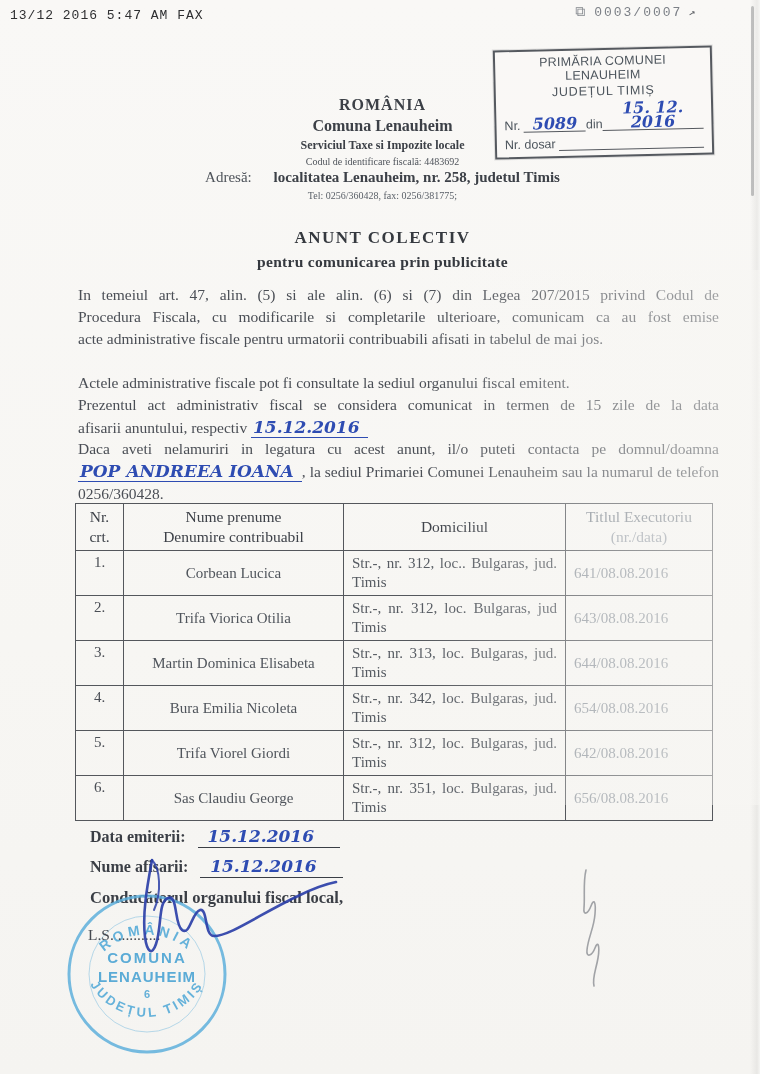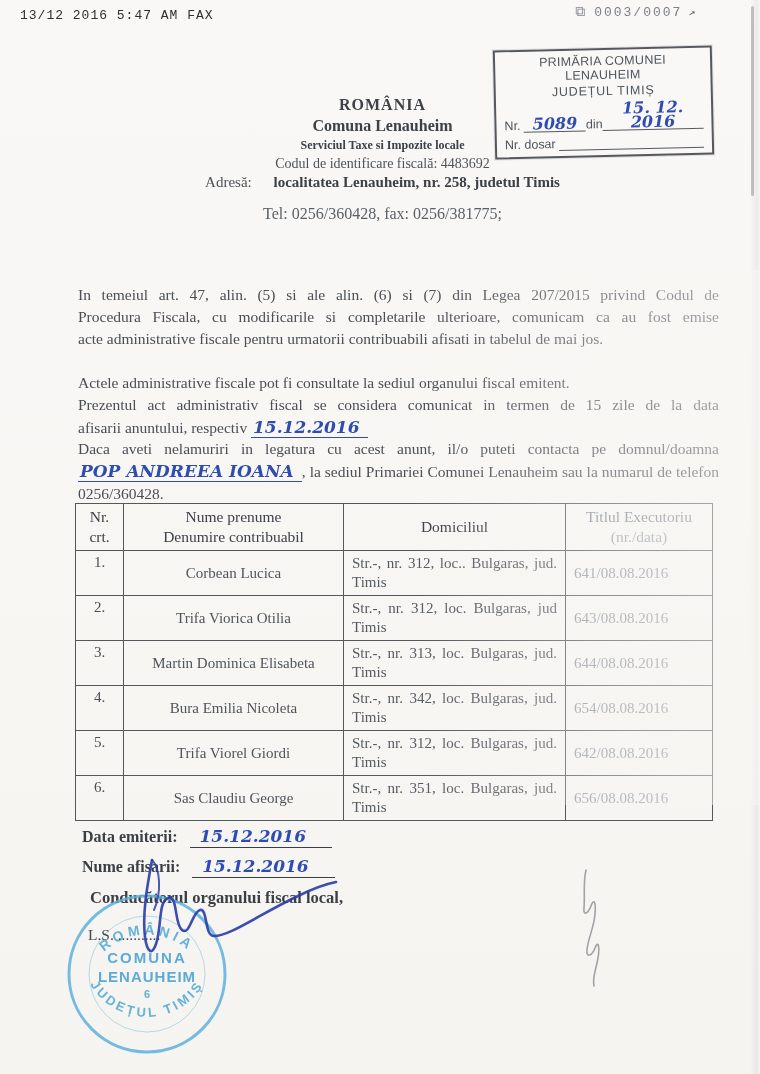--- a/index.html
+++ b/index.html
@@ -19,21 +19,21 @@
     position:absolute; top:0; right:0; width:10px; height:100%;
     background:linear-gradient(90deg, rgba(0,0,0,0) 0%, rgba(120,120,118,0.10) 70%, rgba(245,245,243,0.9) 100%);
     pointer-events:none;
   }
   .edge-right-top {
     position:absolute; top:6px; right:6px; width:3px; height:190px;
     background:rgba(90,92,95,0.35); border-radius:2px; pointer-events:none;
   }
   
   .fax-line {
-    position:absolute; top:8px; left:20px;
+    position:absolute; top:8px; left:10px;
     font-family:"Liberation Mono", monospace;
     font-size:13px; letter-spacing:1px; color:#2e2f31;
   }
   .page-num {
     position:absolute; top:4px; right:62px;
     font-family:"Liberation Mono", monospace;
     font-size:13px; letter-spacing:2px; color:#7c8087;
     display:flex; align-items:center; gap:7px;
   }
   .page-icon { font-size:14px; color:#84888e; }
@@ -55,24 +55,24 @@
   .hand {
     font-family:"DejaVu Serif", serif; font-style:italic; font-weight:bold;
     color:#2e4cb2;
   }
   .stamp-box .hand { font-size:16px; line-height:14px; }
   
   .header-block { position:absolute; top:96px; left:60px; width:645px; text-align:center; color:#3c4047; }
   .h-country { font-size:16px; font-weight:bold; letter-spacing:1px; }
   .h-commune { font-size:16px; font-weight:bold; margin-top:3px; }
   .h-service { font-size:12px; font-weight:bold; margin-top:3px; }
-  .h-cif { font-size:14px; margin-top:3px; color:#4e535a; }
+  .h-cif { font-size:10px; margin-top:3px; color:#4e535a; }
   .h-addr { font-size:15px; margin-top:2px; color:#4e535a; }
   .h-addr b { color:#3c4047;margin-left:18px; }
-  .h-tel { font-size:16px; margin-top:14px; color:#5a6068; }
+  .h-tel { font-size:10px; margin-top:4px; color:#5a6068; }
   .title-block { position:absolute; top:228px; left:60px; width:645px; text-align:center; color:#35393f; }
   .t-main { font-size:17px; font-weight:bold; letter-spacing:1.5px; }
   .t-sub  { font-size:15.5px; font-weight:bold; margin-top:5px; letter-spacing:0.3px; }
   
   .body-text { position:absolute; left:78px; width:641px; font-size:15.5px; line-height:22px; color:#4a4e55; }
   .jline { text-align:justify; text-align-last:justify; }
   .lline { text-align:left; }
   .bt1 { top:284px; } .bt2 { top:372px; } .bt3 { top:394px; } .bt4 { top:438px; }
   .hand-inline {
     font-family:"DejaVu Serif", serif; font-style:italic; font-weight:bold;
@@ -91,21 +91,21 @@
   .cell-name { text-align:center; vertical-align:middle; font-size:15px; color:#50555c; }
   .cell-addr { text-align:justify; vertical-align:middle; font-size:15px; line-height:19px; color:#565b62; }
   .cell-title { text-align:left; vertical-align:middle; font-size:15px; color:#8f969e; }
   
   .fade-overlay {
     position:absolute; left:0; top:270px; width:760px; height:535px;
     background:linear-gradient(90deg, rgba(247,246,243,0) 55%, rgba(247,246,243,0.35) 78%, rgba(247,246,243,0.55) 100%);
     pointer-events:none;
   }
   
-  .data-line { position:absolute; left:82px; font-size:16px; font-weight:bold; color:#3a3e45; }
+  .data-line { position:absolute; left:90px; font-size:16px; font-weight:bold; color:#3a3e45; }
   .dl1 { top:826px; } .dl2 { top:856px; }
   .data-line .hand-date {
     font-family:"DejaVu Serif", serif; font-style:italic; font-weight:bold;
     color:#2e4cb2; font-size:17px; border-bottom:1.5px solid #3a3e45;
     padding:0 26px 1px 10px; margin-left:8px;
   }
   .conducator { position:absolute; top:888px; left:90px; font-size:16.5px; font-weight:bold; color:#3a3e45; }
   .ls-line { position:absolute; top:926px; left:88px; font-size:15.5px; color:#44484f; z-index:3; }
   .round-stamp { position:absolute; top:885px; left:58px; z-index:2; }
   .signature { position:absolute; top:852px; left:90px; z-index:4; }
@@ -143,20 +143,24 @@
 
   <div class="header-block">
     <div class="h-country">ROMÂNIA</div>
     <div class="h-commune">Comuna Lenauheim</div>
     <div class="h-service">Serviciul Taxe si Impozite locale</div>
     <div class="h-cif">Codul de identificare fiscală: 4483692</div>
     <div class="h-addr"><span>Adresă: </span><b>localitatea Lenauheim, nr. 258, judetul Timis</b></div>
     <div class="h-tel">Tel: 0256/360428, fax: 0256/381775;</div>
   </div>
 
+  <div class="title-block">
+    <div class="t-main">ANUNT COLECTIV</div>
+    <div class="t-sub">pentru comunicarea prin publicitate</div>
+  </div>
 
   <div class="body-text bt1">
     <div class="jline">In temeiul art. 47, alin. (5) si ale alin. (6) si (7) din Legea 207/2015 privind Codul de</div>
     <div class="jline">Procedura Fiscala, cu modificarile si completarile ulterioare, comunicam ca au fost emise</div>
     <div class="lline">acte administrative fiscale pentru urmatorii contribuabili afisati in tabelul de mai jos.</div>
   </div>
 
   <div class="body-text bt2">
     <div class="lline">Actele administrative fiscale pot fi consultate la sediul organului fiscal emitent.</div>
   </div>

